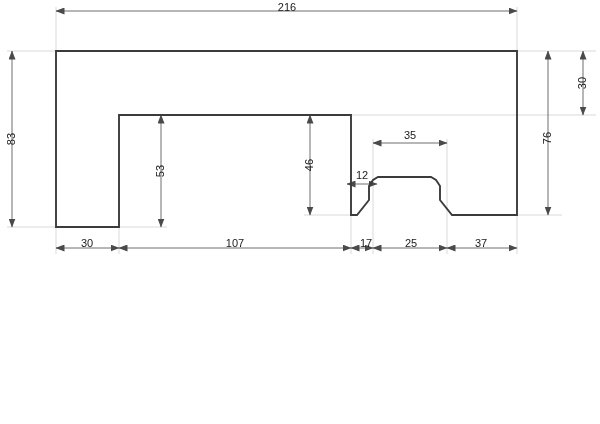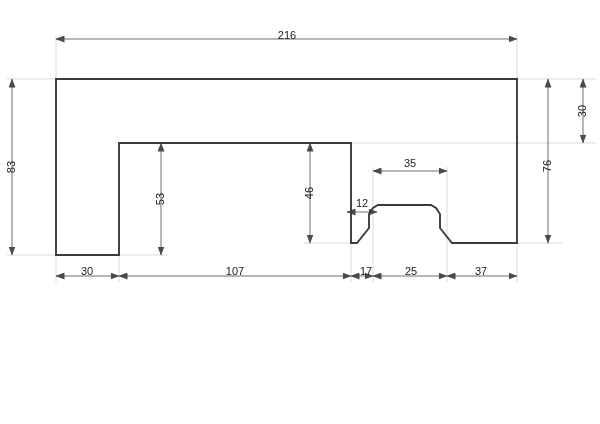--- a/index.html
+++ b/index.html
@@ -1,18 +1,18 @@
 <!DOCTYPE html>
 <html><head>
 <meta charset="utf-8">
 <style>
   html,body{margin:0;padding:0;}
   body{width:600px;height:424px;background:#ffffff;
        font-family:"Liberation Sans",sans-serif;overflow:hidden;}
-  #stage{position:relative;width:600px;height:308px;margin-top:28px;}
+  #stage{position:relative;width:600px;height:308px;}
   svg{display:block;}
   .dimtext{font-family:"Liberation Sans",sans-serif;font-size:11px;fill:#1a1a1a;}
 </style>
 </head>
 <body>
 
 <div id="stage">
   <svg width="600" height="424" viewBox="0 0 600 424">
 
     <g stroke="#c8c8c8" stroke-width="0.7" fill="none">

